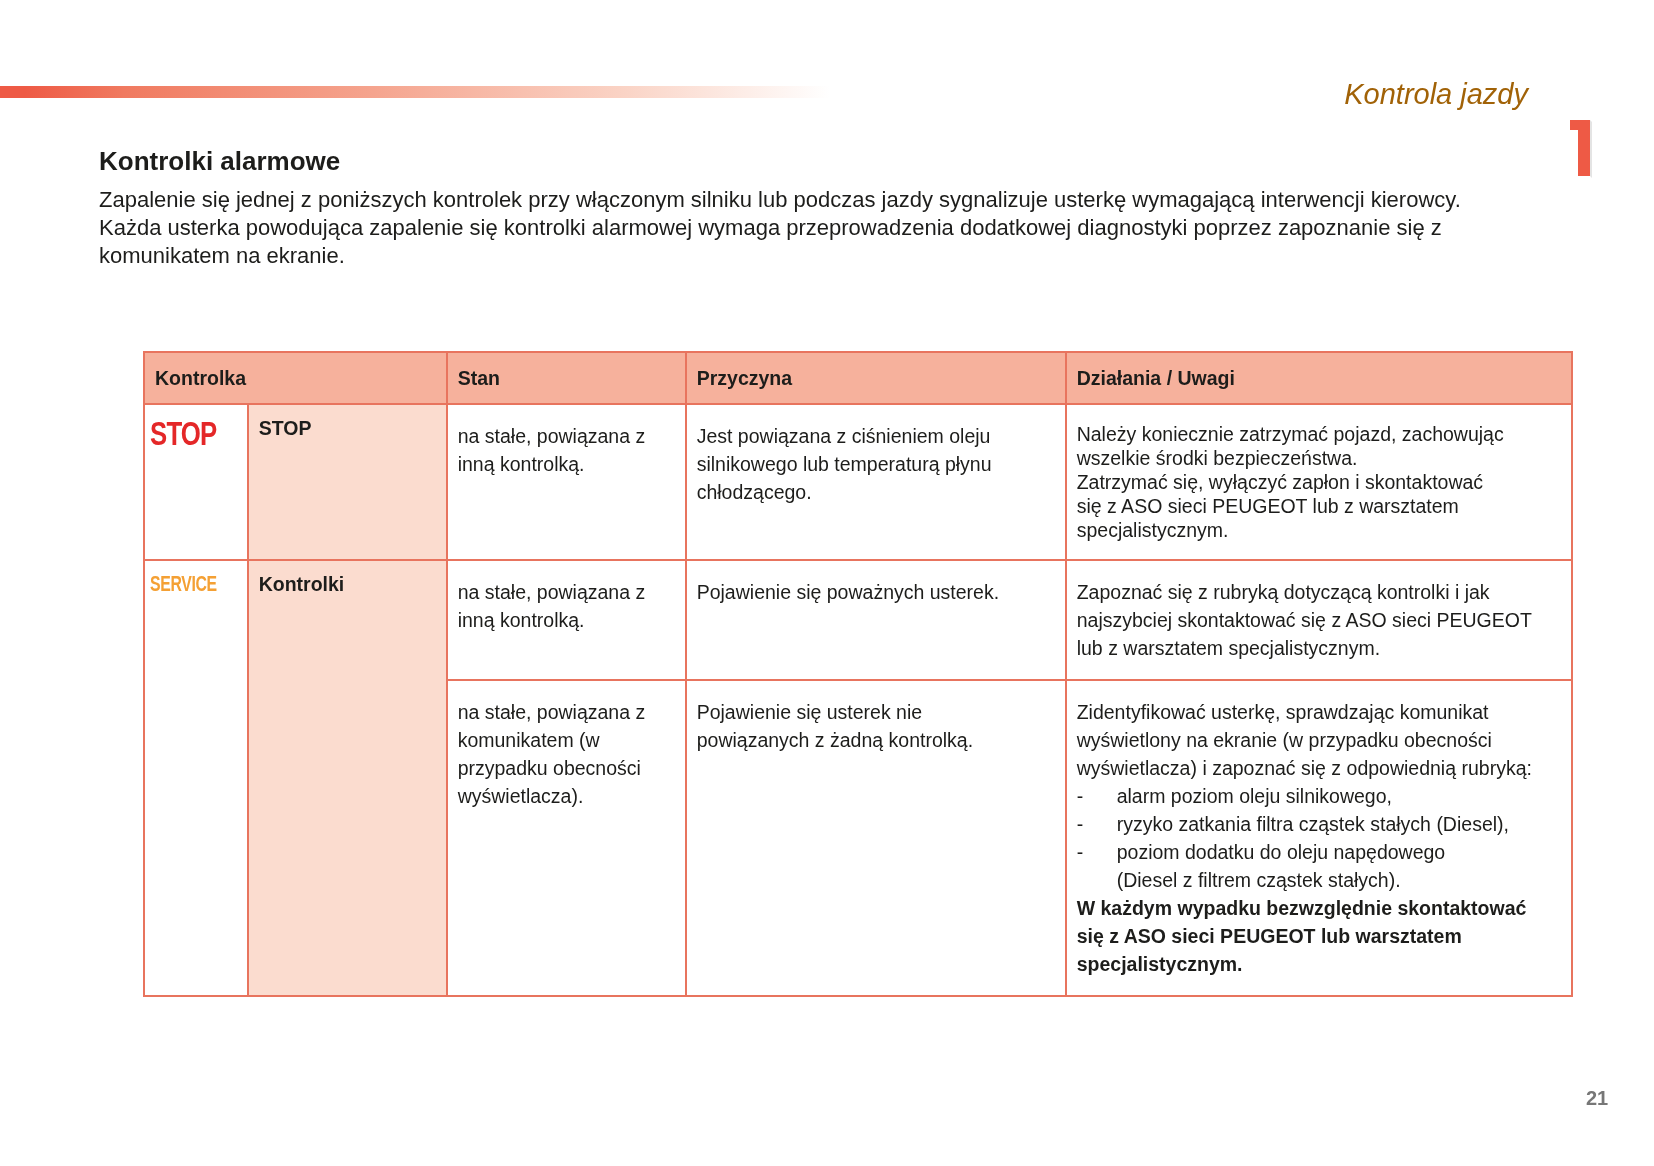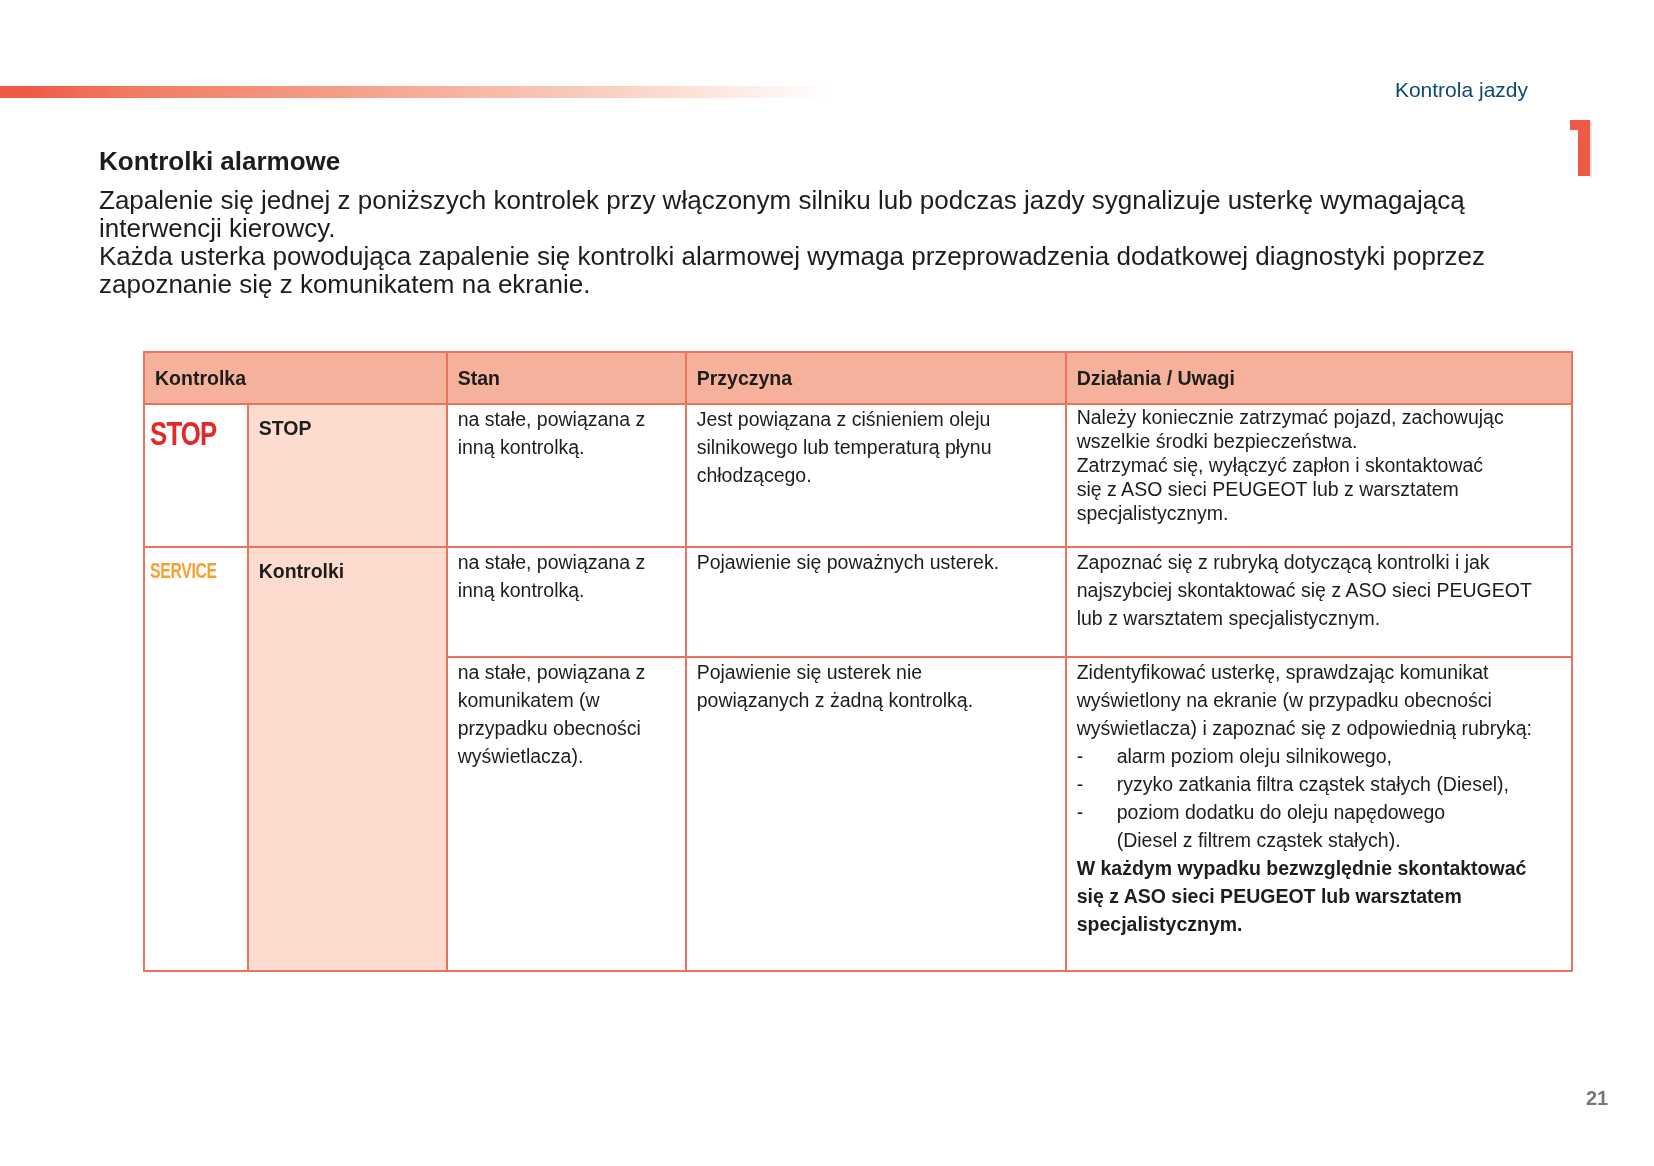--- a/index.html
+++ b/index.html
@@ -1,31 +1,31 @@
 <!DOCTYPE html>
 <html><head>
 <meta charset="utf-8">
 <style>
   html, body { margin:0; padding:0; background:#ffffff; }
   body { width:1654px; height:1166px; position:relative; overflow:hidden;
          font-family:"Liberation Sans", sans-serif; color:#1d1d1b; }
   .topbar { position:absolute; left:0; top:86px; width:830px; height:12px;
             background:linear-gradient(to right, #ee5a45 0%, #ee5a45 3%, #f07a60 15%, #f5a48e 45%, #fad3c5 75%, #ffffff 100%); }
-  .section-label { position:absolute; right:126px; top:78px; font-size:21px; color:#0c4a6e; }
+  .section-label { position:absolute; right:126px; top:78px; font-size:29px; color:#a16207;font-style:italic; }
   .chapter-num { position:absolute; left:1568px; top:116px; width:34px; height:70px; }
   .page-title { position:absolute; left:99px; top:146px; font-size:26px; font-weight:bold; margin:0; color:#1d1d1b; }
-  .intro { position:absolute; left:99px; top:186px; width:1420px; font-size:26px; line-height:28px; color:#1d1d1b; }
+  .intro { position:absolute; left:99px; top:186px; width:1420px; font-size:22px; line-height:28px; color:#1d1d1b; }
   .intro p { margin:0; }
   table.alarms { position:absolute; left:99px; top:351px; width:1430px; border-collapse:collapse;
                  font-size:19.5px;margin-left:44px; }
   table.alarms td, table.alarms th { border:2px solid #e8745e; vertical-align:top; text-align:left; }
   table.alarms th { background:#f6b19c; font-weight:bold; height:50px; padding:0 10px; vertical-align:middle; font-size:19.5px; color:#1d1d1b; }
   td.icon-cell { width:56px; padding:10px 4px 0 5px; background:#ffffff; }
   td.name-cell { background:#fbdccf; font-weight:bold; padding:12px 10px; width:177px; }
-  td.txt { padding:0 10px; line-height:28px; }
+  td.txt { padding:17px 10px; line-height:28px; }
   td.txt.tight { line-height:24px; }
   .stop-glyph { font-family:"Liberation Sans", sans-serif; font-weight:bold; color:#e42728;
                 font-size:33px; letter-spacing:-1px; transform:scaleX(0.78); transform-origin:left top; display:inline-block; }
   .service-glyph { font-family:"Liberation Sans", sans-serif; font-weight:bold; color:#f4a034;
                    font-size:22px; letter-spacing:-0.5px; transform:scaleX(0.72); transform-origin:left top; display:inline-block; }
   .bullet { display:flex; }
   .bullet .dash { width:40px; flex:none; }
   .page-num { position:absolute; left:1586px; top:1087px; font-size:20px; font-weight:bold; color:#777777;text-align:center; }
 </style>
 </head>

